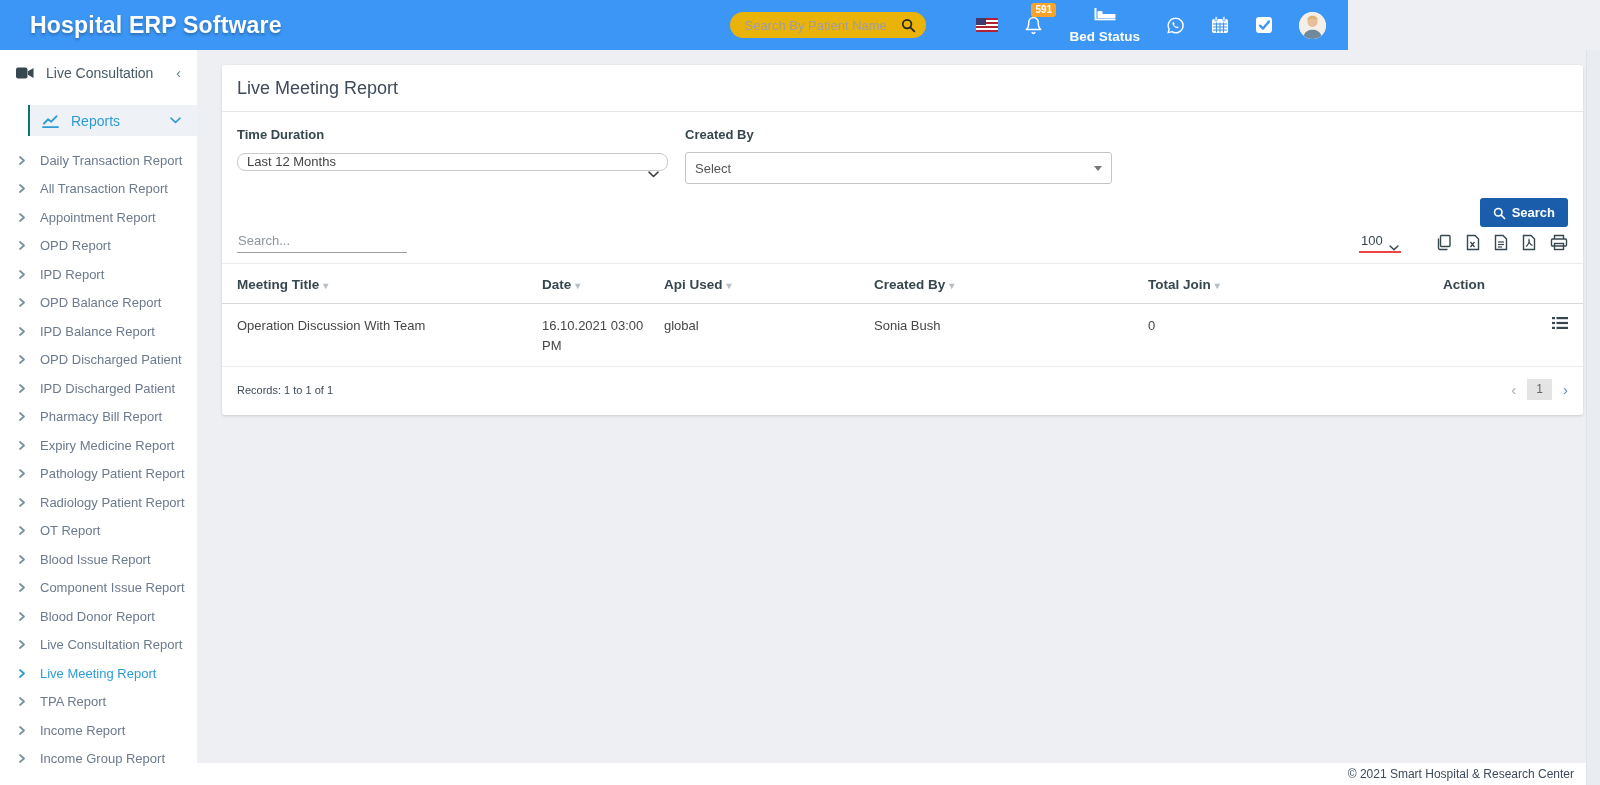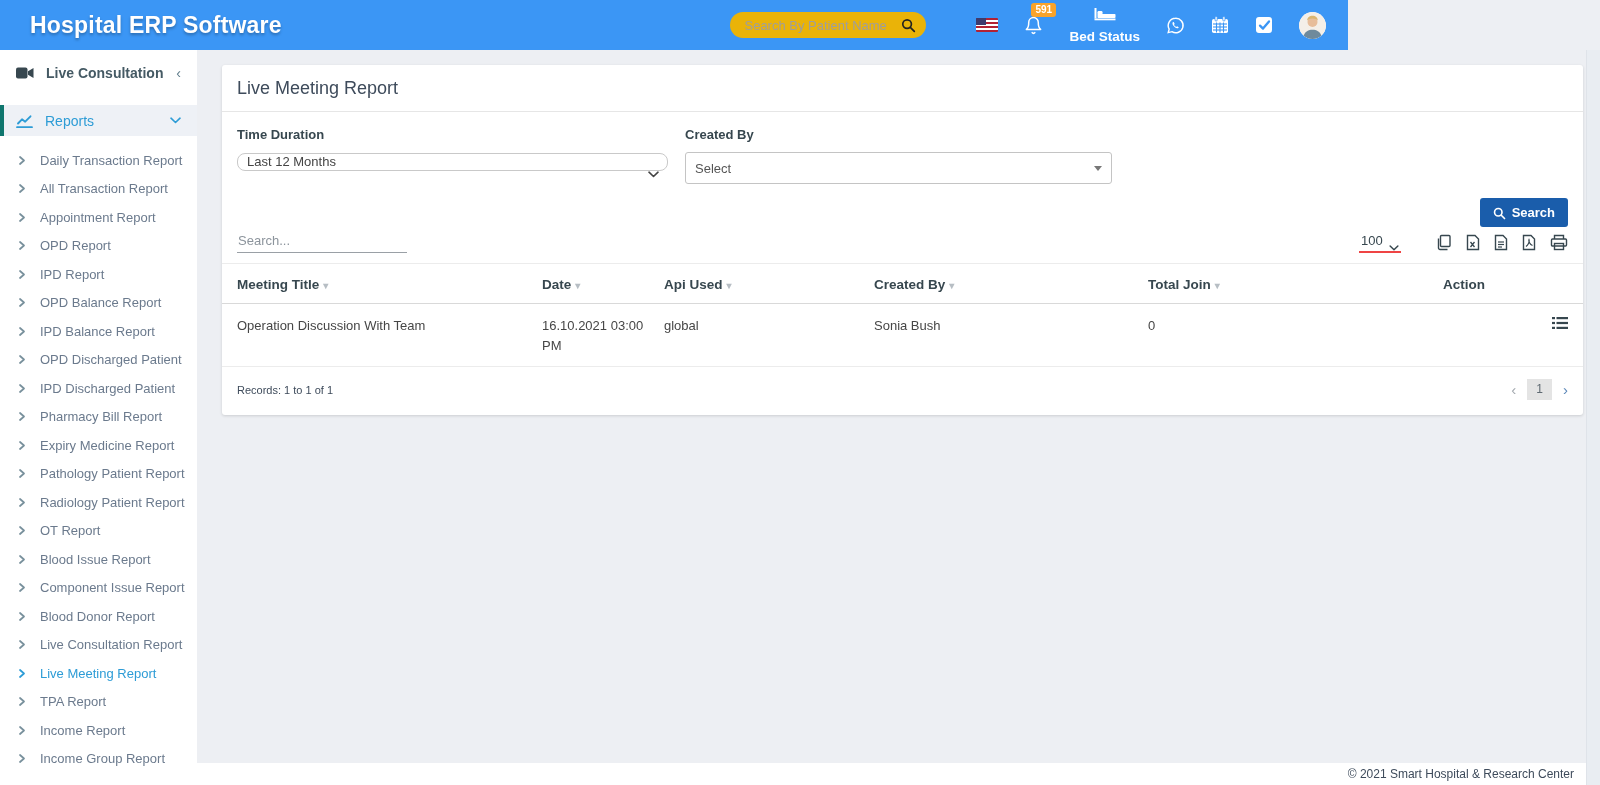--- a/index.html
+++ b/index.html
@@ -17,23 +17,23 @@
   .flag { width:22px; height:14px; position:relative; overflow:hidden; border-radius:1px;
           background:repeating-linear-gradient(#b22234 0 2px, #fff 2px 4px); }
   .flag .canton { position:absolute; top:0; left:0; width:10px; height:7px; background:#3c3b6e; }
   .badge { position:absolute; top:-12px; left:7px; background:#f9a32a; color:#fff; font-size:10px; font-weight:700; padding:1px 4px; border-radius:3px; line-height:12px; }
   .bedstatus { display:flex; align-items:center; color:#fff; font-size:13.5px; font-weight:600; gap:7px;flex-direction:column; }
   .avatar { width:27px; height:27px; border-radius:50%; background:#fdfdfd; overflow:hidden; display:flex; align-items:flex-end; justify-content:center; }
 
   
   .sidebar { position:absolute; top:50px; left:0; bottom:0; width:197px; background:#fff; z-index:20; }
   .side-main { display:flex; align-items:center; height:46px; padding:0 16px; color:#455a64; font-size:14px; cursor:pointer; }
-  .side-main .lbl { margin-left:12px;font-weight:bold; }
+  .side-main .lbl { margin-left:12px; }
   .side-main .chev-right { margin-left:auto; color:#607d8b; }
-  .side-reports { display:flex; align-items:center; height:31px; margin-top:9px; background:#eef1f6; border-left:4px solid #0f766e; padding:0 16px 0 12px; color:#2d9cd6; font-size:14px; cursor:pointer; }
+  .side-reports { display:flex; align-items:center; height:31px; margin-top:9px; background:#eef1f6; border-left:2px solid #0f766e; padding:0 16px 0 12px; color:#2d9cd6; font-size:14px; cursor:pointer;margin-left:28px; }
   .side-reports .lbl { margin-left:12px; }
   .side-reports .chev-down { margin-left:auto; }
   .side-sub { padding-top:10px; }
   .sub-item { display:flex; align-items:center; height:28.5px; padding-left:19px; font-size:13px; color:#6b7a8d; cursor:pointer; }
   .sub-item svg { flex:0 0 auto; }
   .sub-item .sub-label { margin-left:15px; }
   .sub-item.active { color:#2d9cd6; }
   .sub-item.active svg path { stroke:#2d9cd6; }
 
   

